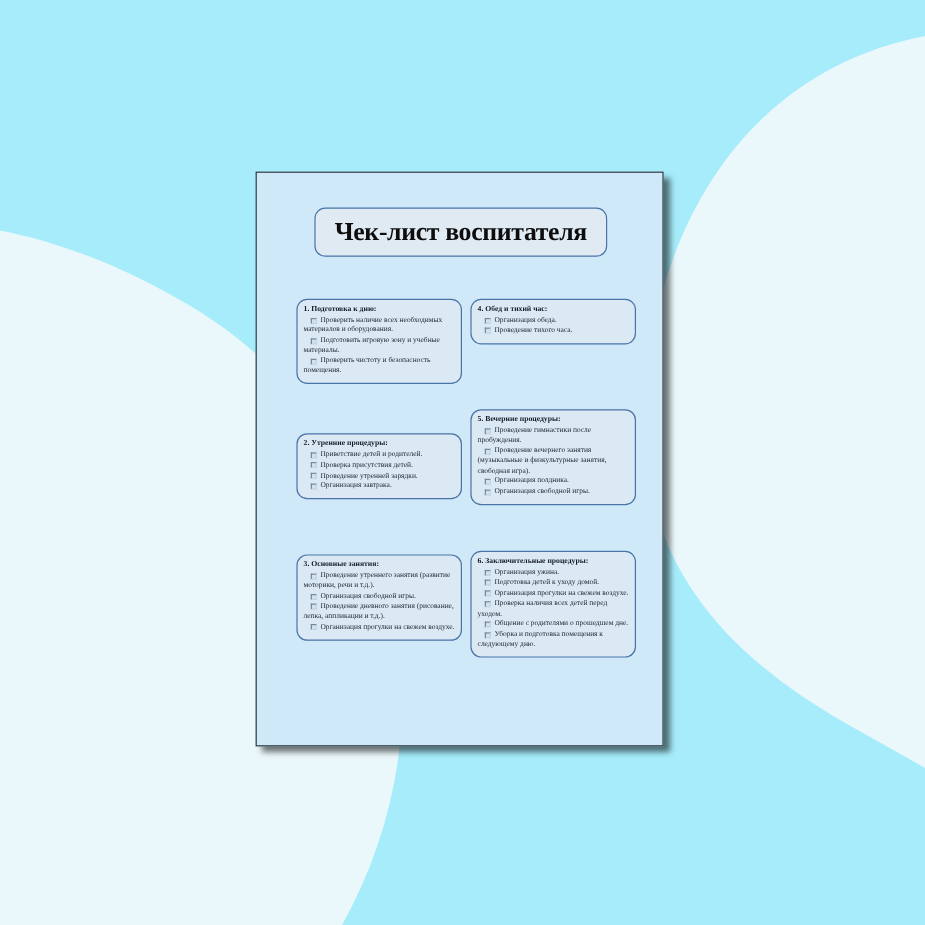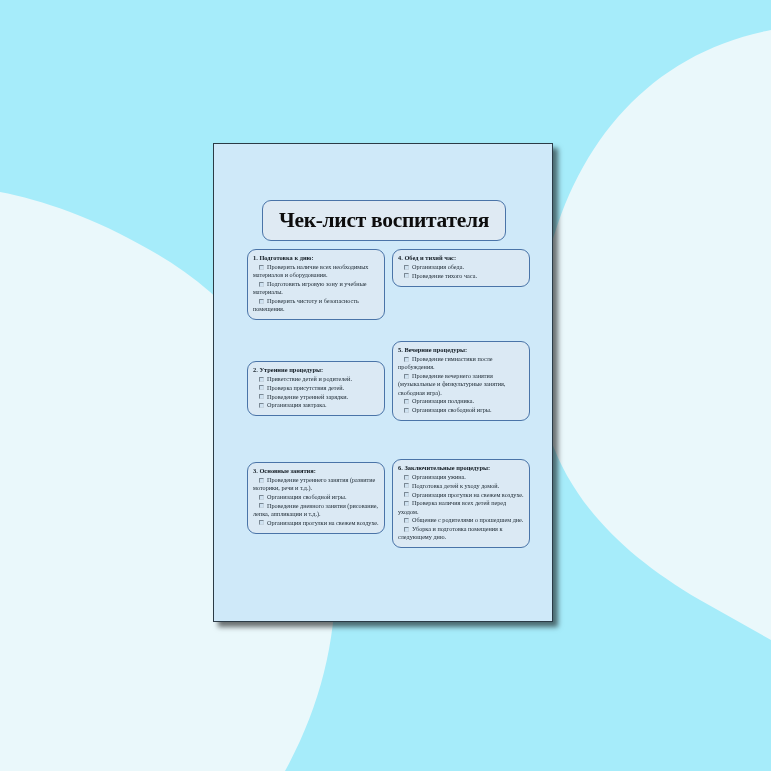--- a/index.html
+++ b/index.html
@@ -57,21 +57,20 @@
     top: 29px;
     width: 244px;
     height: 41px;
     box-sizing: border-box;
     background: #dfeaf3;
     border: 1.6px solid #4a74a8;
     border-radius: 9px;
     display: flex;
     align-items: center;
     justify-content: center;
-    margin-top: 27px;
   }
   #title-text {
     font-family: "Liberation Serif", "DejaVu Serif", serif;
     font-weight: bold;
     font-size: 21.5px;
     letter-spacing: -0.3px;
     color: #0d0d0d;
     white-space: nowrap;
   }
 

